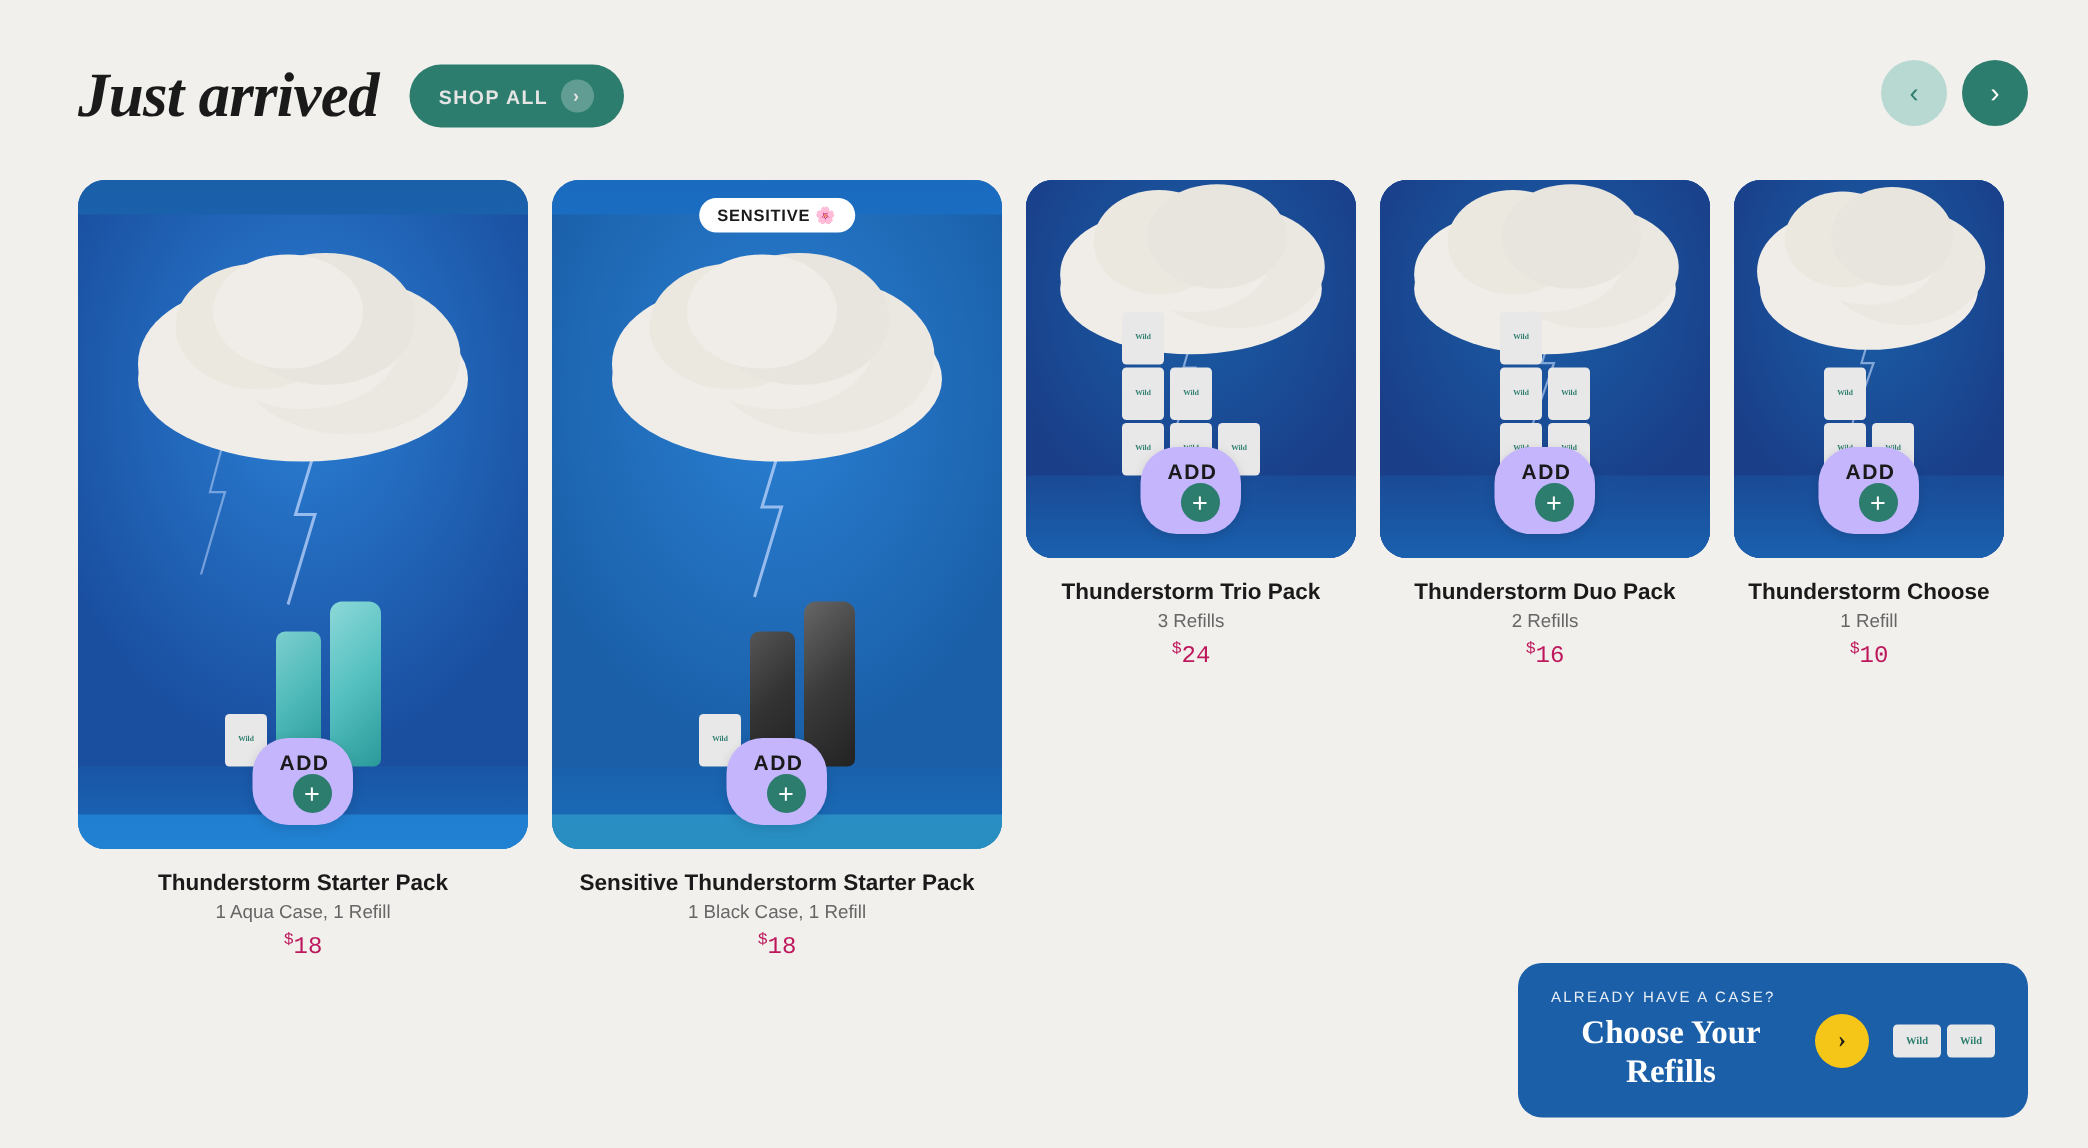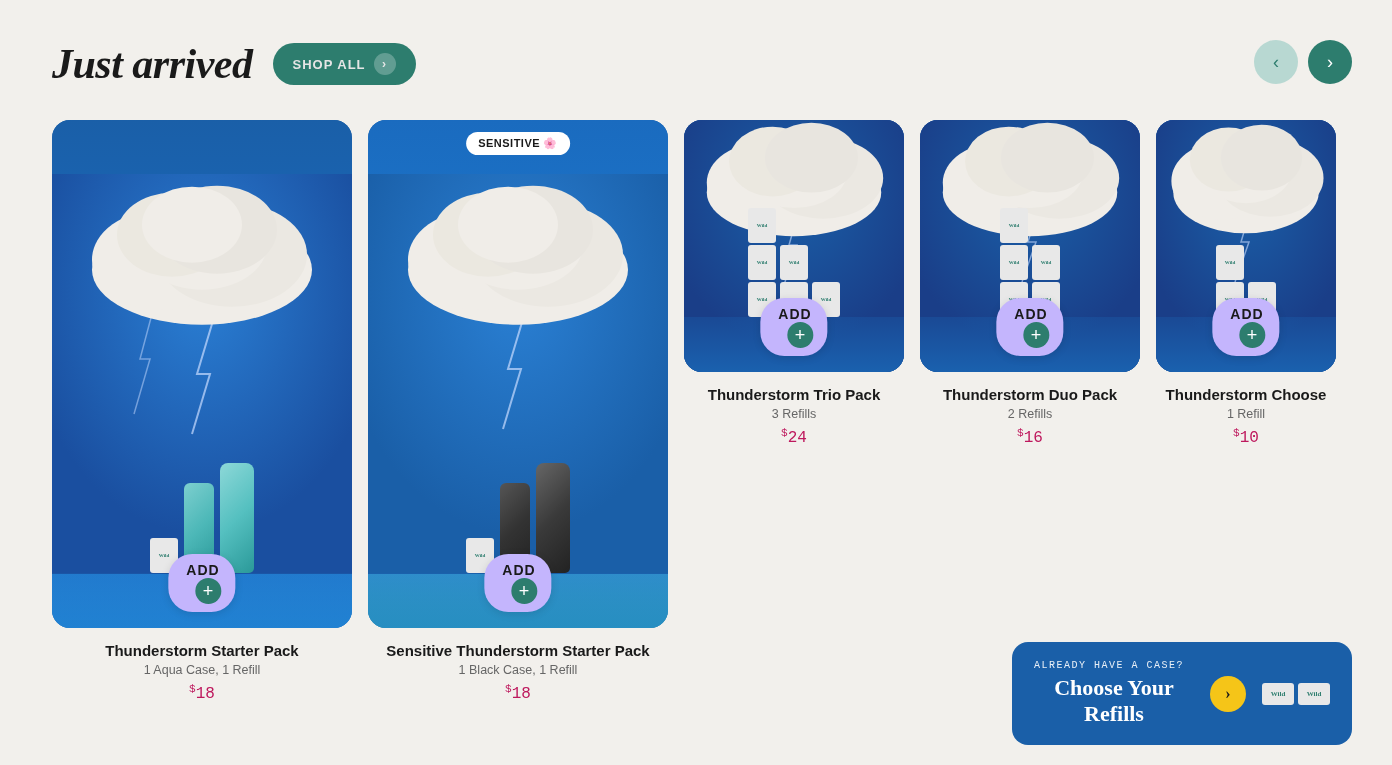--- a/index.html
+++ b/index.html
@@ -121,21 +121,21 @@
 
     .product-image-wrapper {
       position: relative;
       border-radius: 18px;
       overflow: hidden;
       background: #1a5fa8;
       margin-bottom: 14px;
     }
 
     .product-card.large .product-image-wrapper {
-      height: 508px;
+      height: 446px;
     }
 
     .product-card.medium .product-image-wrapper {
       height: 252px;
     }
 
     .product-card.partial .product-image-wrapper {
       height: 252px;
     }
 
@@ -349,21 +349,21 @@
     .banner-text {
       flex: 1;
       color: white;
     }
 
     .banner-eyebrow {
       font-size: 10px;
       letter-spacing: 1.5px;
       text-transform: uppercase;
       margin-bottom: 4px;
-      font-family: Liberation Mono, monospace;
+      font-family: Liberation Sans, sans-serif;
       opacity: 0.9;
     }
 
     .banner-title {
       font-size: 22px;
       font-weight: 700;
       font-family: 'Georgia', serif;
       text-align: center;
     }
 

